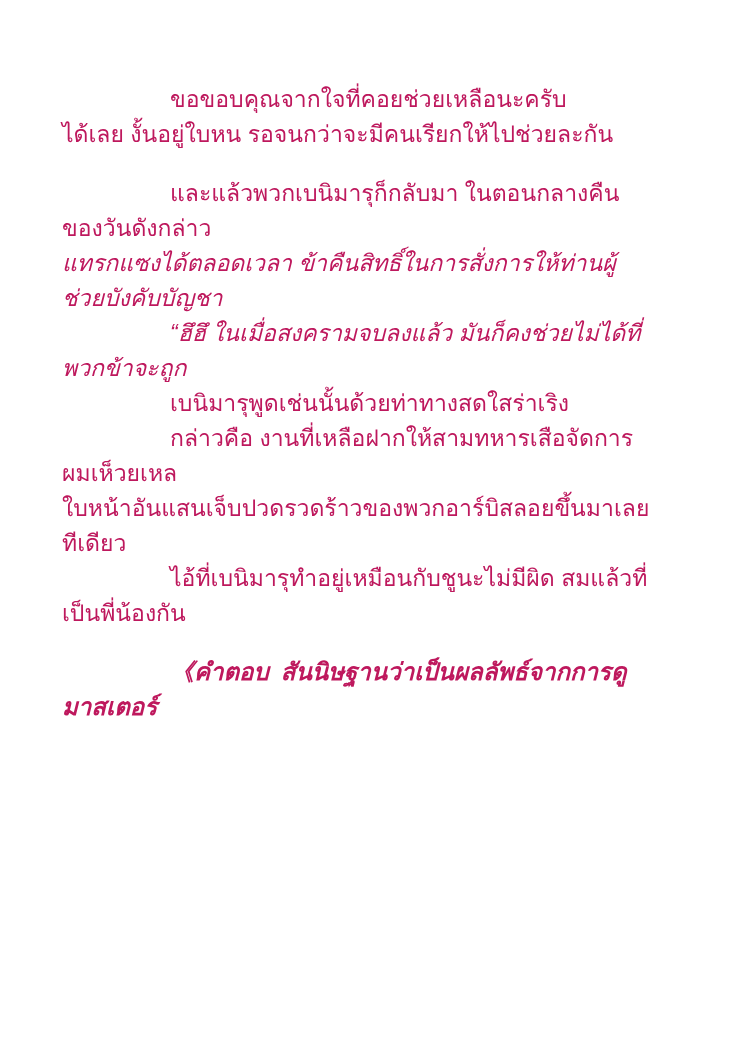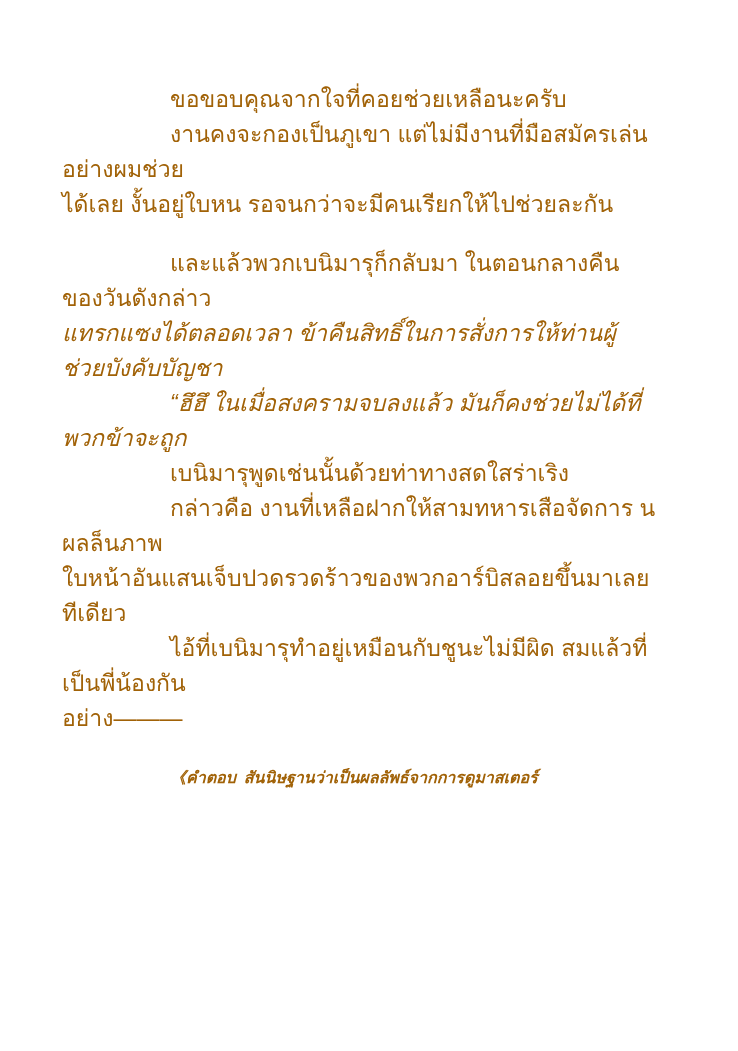--- a/index.html
+++ b/index.html
@@ -8,64 +8,62 @@
     padding: 0;
     background: #ffffff;
   }
   .page {
     position: relative;
     width: 738px;
     height: 1051px;
     background: #ffffff;
     box-sizing: border-box;
     padding: 82px 82px 0 62px;
-    color: #a16207;
+    color: #be185d;
     font-family: "Liberation Sans", sans-serif;
     font-size: 23px;
     line-height: 35px;
     overflow: hidden;
   }
   .line {
     white-space: pre-wrap;
   }
   .indent {
     text-indent: 108px;
   }
   .italic {
     font-style: italic;
   }
   .announce {
     font-family: "Liberation Serif", serif;
     font-weight: bold;
     font-style: italic;
-    font-size: 16px;
+    font-size: 24px;
   }
   .gap-a { height: 24px; }
   .gap-b { height: 24px; }
   .gap-c { height: 28px; }
 </style>
 </head>
 <body>
 
 <div class="page">
 
   <div class="line indent">ขอขอบคุณจากใจที่คอยช่วยเหลือนะครับ</div>
-  <div class="line indent">งานคงจะกองเป็นภูเขา แต่ไม่มีงานที่มือสมัครเล่นอย่างผมช่วย</div>
   <div class="line">ได้เลย งั้นอยู่ใบหน รอจนกว่าจะมีคนเรียกให้ไปช่วยละกัน</div>
 
   <div class="gap-a"></div>
 
   <div class="line indent">และแล้วพวกเบนิมารุก็กลับมา ในตอนกลางคืนของวันดังกล่าว</div>
   <div class="line italic">แทรกแซงได้ตลอดเวลา ข้าคืนสิทธิ์ในการสั่งการให้ท่านผู้ช่วยบังคับบัญชา</div>
   <div class="line indent italic">“ฮึฮึ ในเมื่อสงครามจบลงแล้ว มันก็คงช่วยไม่ได้ที่พวกข้าจะถูก</div>
   <div class="line indent">เบนิมารุพูดเช่นนั้นด้วยท่าทางสดใสร่าเริง</div>
-  <div class="line indent">กล่าวคือ งานที่เหลือฝากให้สามทหารเสือจัดการ นผลล็นภาพ</div>
+  <div class="line indent">กล่าวคือ งานที่เหลือฝากให้สามทหารเสือจัดการ ผมเห็วยเหล</div>
   <div class="line">ใบหน้าอันแสนเจ็บปวดรวดร้าวของพวกอาร์บิสลอยขึ้นมาเลยทีเดียว</div>
   <div class="line indent">ไอ้ที่เบนิมารุทำอยู่เหมือนกับชูนะไม่มีผิด สมแล้วที่เป็นพี่น้องกัน</div>
-  <div class="line">อย่าง———</div>
 
   <div class="gap-b"></div>
 
   <div class="line indent announce">《คำตอบ  สันนิษฐานว่าเป็นผลลัพธ์จากการดูมาสเตอร์</div>
 
   <div class="gap-c"></div>
 
 </div>
 
 </body></html>

